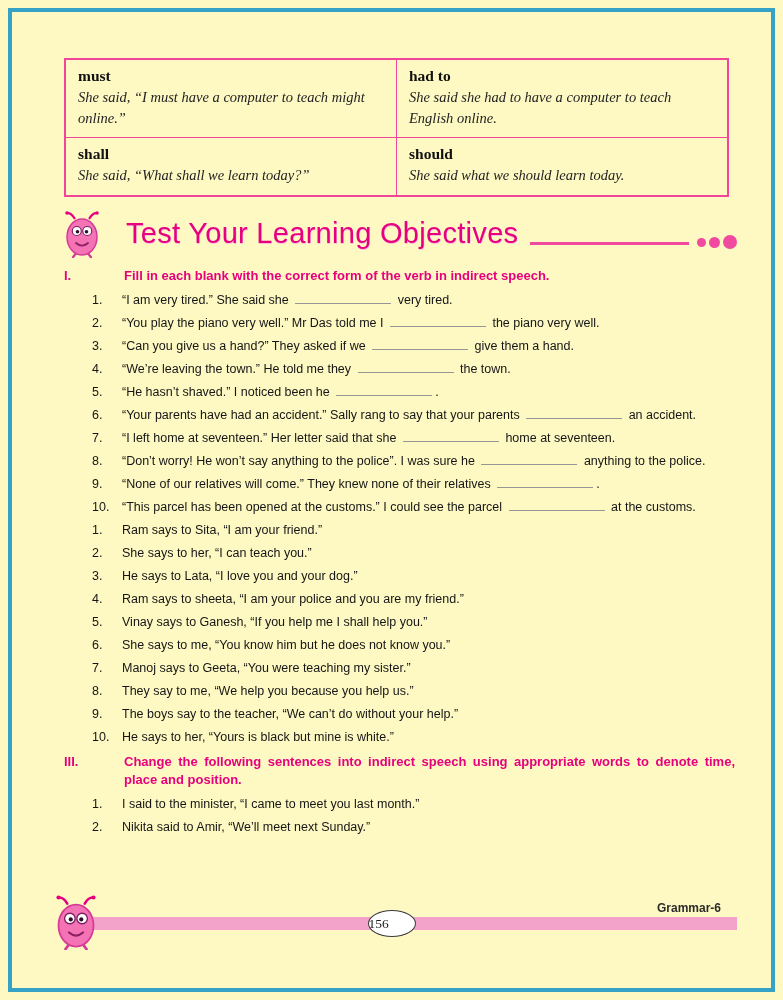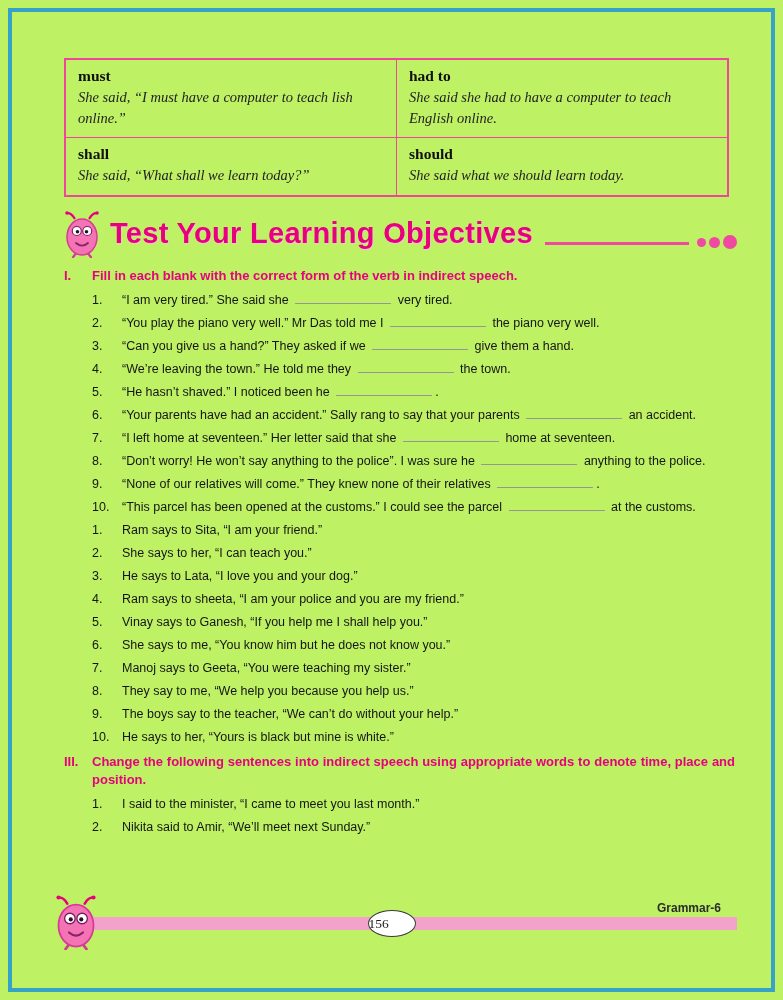--- a/index.html
+++ b/index.html
@@ -1,45 +1,45 @@
 <!DOCTYPE html>
 <html><head>
 <meta charset="utf-8">
 <style>
   * { box-sizing: border-box; margin: 0; padding: 0; }
   html,body { background:#ffffff; }
   body { width:783px; height:1000px; font-family:"Liberation Sans", sans-serif; position:relative; overflow:hidden; }
 
-  .page { position:absolute; inset:0; background:#bef264; }
+  .page { position:absolute; inset:0; background:#fef9c3; }
   .frame { position:absolute; inset:8px; border:4.5px solid #35a2c6; pointer-events:none; }
 
   .content { position:absolute; left:52px; right:46px; top:0; }
 
   
   .modal-table { margin:58px 8px 0 12px; width:calc(100% - 20px); border-collapse:collapse; border:2.5px solid #f0459b; }
   .modal-table td { border:1.6px solid #f0459b; padding:7px 12px 9px; vertical-align:top; width:50%; }
   .term { font-family:"Liberation Serif", serif; font-weight:700; font-size:15.5px; color:#111; margin-bottom:2px; }
   .cell-text { font-family:"Liberation Serif", serif; font-style:italic; font-size:14.5px; line-height:1.42; color:#222; }
 
   
   .heading-row { display:flex; align-items:center; margin:12px 0 8px 6px; height:50px; }
   .mascot { width:48px; height:48px; flex:none; }
-  .heading-title { font-weight:700; font-size:29px; color:#e6007e; margin-left:4px; white-space:nowrap; letter-spacing:0.3px; text-shadow:0.5px 0.5px 0 #f9c0dd; }
+  .heading-title { font-weight:400; font-size:29px; color:#e6007e; margin-left:20px; white-space:nowrap; letter-spacing:0.3px; text-shadow:0.5px 0.5px 0 #f9c0dd; }
   .heading-rule { flex:1; height:2.5px; background:#f04aa0; margin:20px 8px 0 12px; }
   .dots { display:flex; align-items:center; gap:3px; margin-top:17px; }
   .dot { border-radius:50%; background:#f04aa0; }
   .dot-s { width:9px; height:9px; }
   .dot-m { width:11px; height:11px; }
   .dot-l { width:14px; height:14px; }
 
   
   .section { margin-top:4px; }
   .sec-header { display:flex; font-weight:700; font-size:13px; line-height:1.4; color:#e6007e; margin:7px 0 7px 12px; }
   .sec-numeral { width:28px; flex:none; }
-  .sec-title { flex:1; text-align:justify; padding-right:2px; }
+  .sec-title { flex:1; text-align:justify; padding-right:2px;margin-left:32px; }
   .item { display:flex; margin-left:40px; font-size:12.5px; line-height:17px; color:#151515; margin-bottom:6px; }
   .item-num { width:30px; flex:none; }
   .item-text { flex:1; }
   .blank { display:inline-block; width:96px; height:11px; border-bottom:1.4px solid #969696; margin:0 3px; }
 
   
   .footer-bar { position:absolute; left:92px; right:46px; bottom:70px; height:13px; background:#f3a3ca; }
   .page-oval { position:absolute; left:50%; transform:translateX(-50%); bottom:63px; width:48px; height:27px;
                background:#fff; border:1.6px solid #3a3a3a; border-radius:50%; display:flex; align-items:center; justify-content:flex-start;
                font-family:"Liberation Serif", serif; font-size:13.5px; color:#1a1a1a; }
@@ -52,21 +52,21 @@
 <div class="page">
   <div class="frame"></div>
 
   <div class="content">
 
     <table class="modal-table">
       <tbody>
           <tr>
         <td>
           <div class="term">must</div>
-          <div class="cell-text">She said, “I must have a computer to teach lish online.”</div>
+          <div class="cell-text">She said, “I must have a computer to teach might online.”</div>
         </td>
         <td>
           <div class="term">had to</div>
           <div class="cell-text">She said she had to have a computer to teach English online.</div>
         </td>
       </tr>
       <tr>
         <td>
           <div class="term">shall</div>
           <div class="cell-text">She said, “What shall we learn today?”</div>

